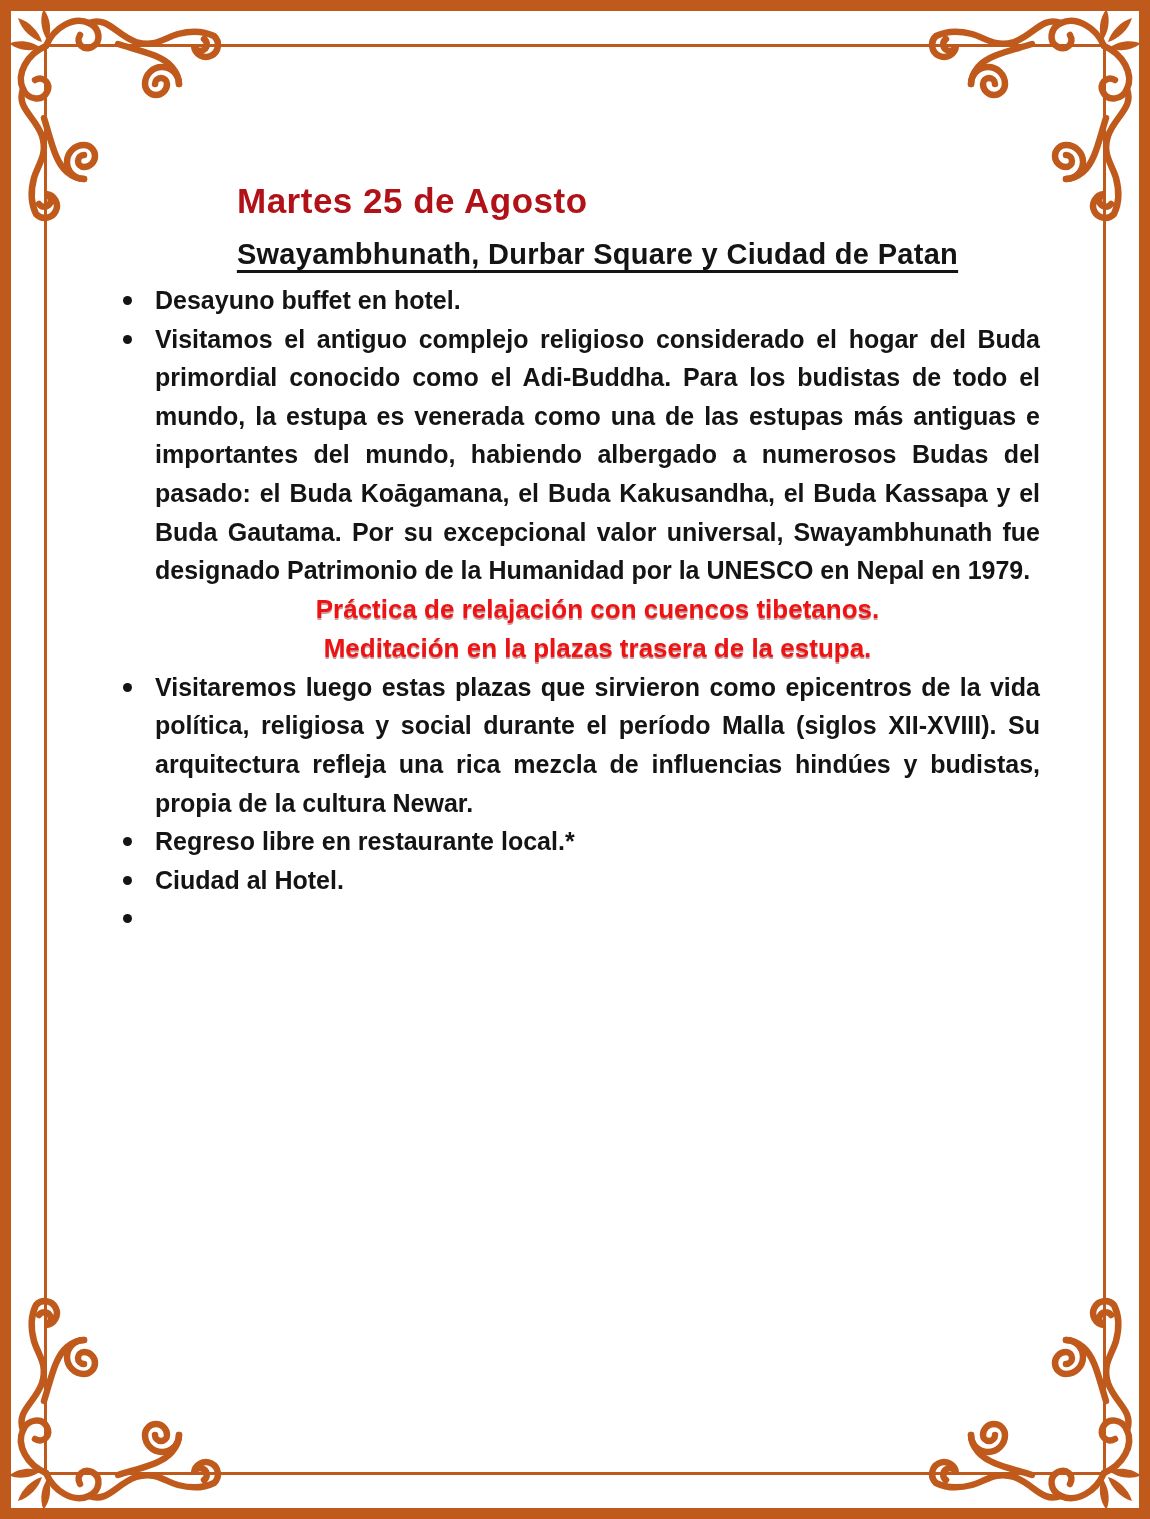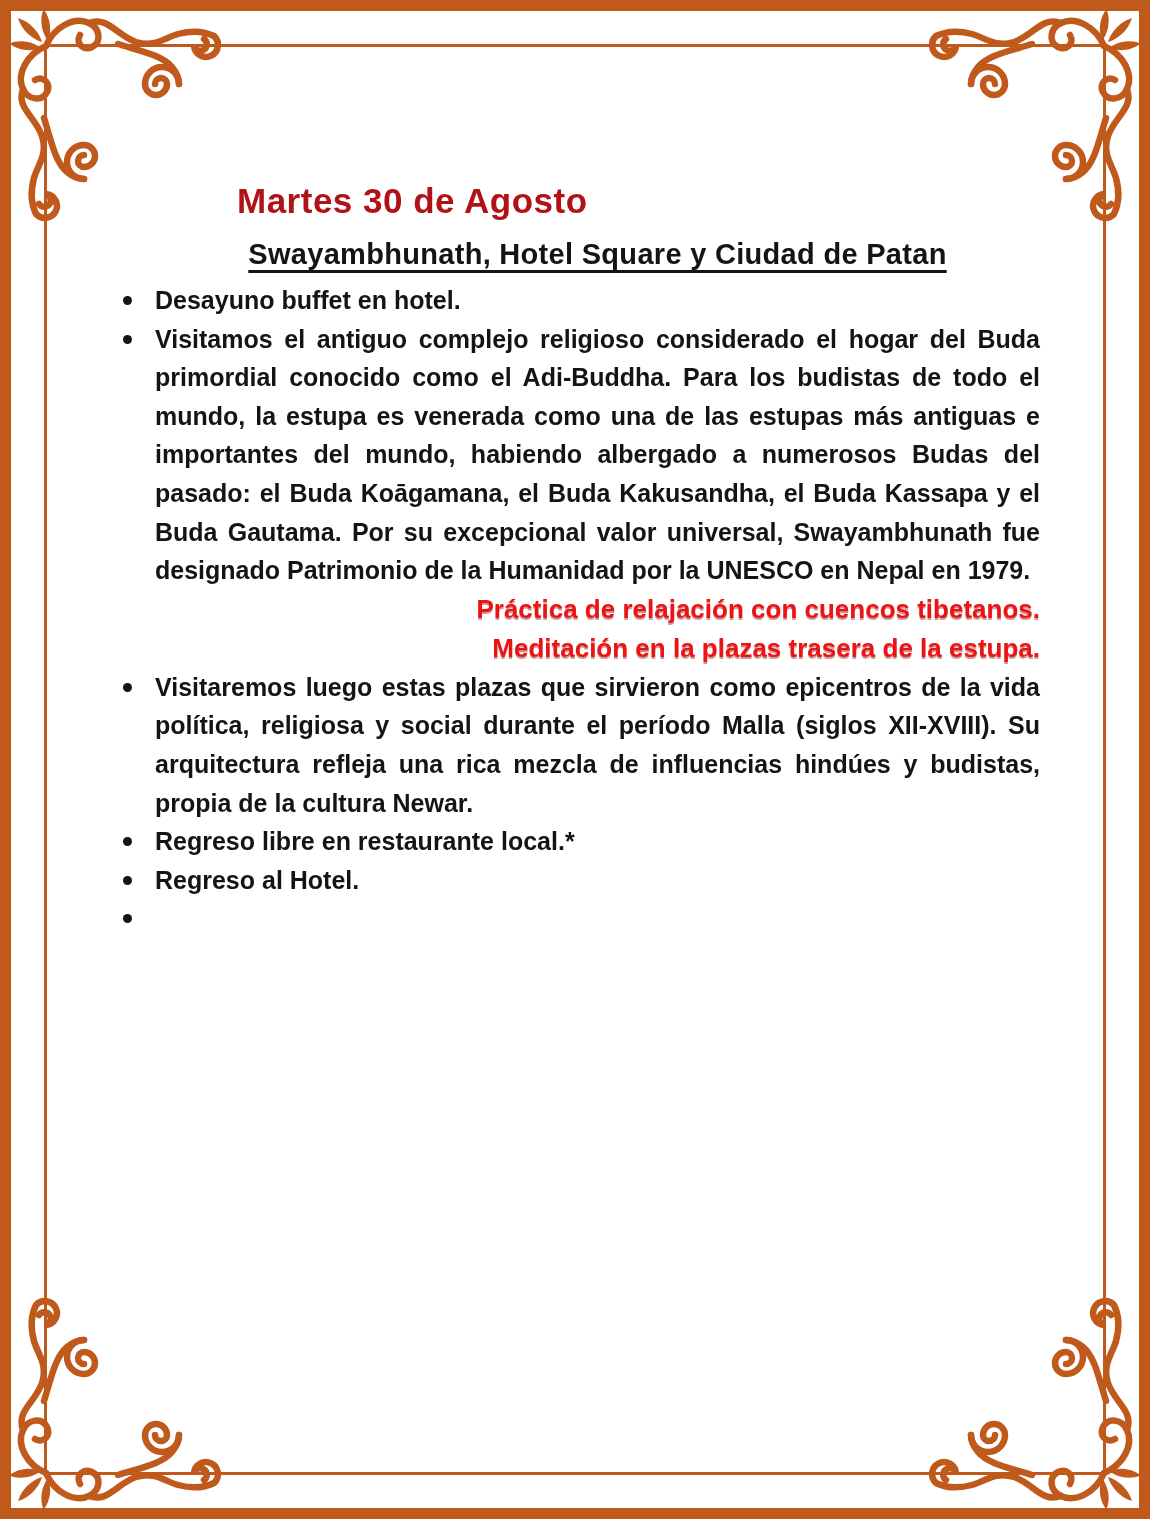--- a/index.html
+++ b/index.html
@@ -62,21 +62,21 @@
   }
   ul.itinerary li{
     position:relative;padding-left:45px;
   }
   ul.itinerary li.bullet{text-align:justify;}
   ul.itinerary li .dot{
     position:absolute;left:13px;top:15px;width:9px;height:9px;
     border-radius:50%;background:var(--text-color);
   }
   ul.itinerary li.highlight{
-    text-align:right;color:var(--highlight-red);font-size:26px;
+    text-align:center;color:var(--highlight-red);font-size:26px;
     line-height:39px;
     text-shadow:0 2px 0 rgba(125,2,2,0.4);
   }
 </style>
 </head>
 <body>
 
 <div class="page">
 
   <div class="outer-band"></div>
@@ -161,27 +161,27 @@
     </g>
     <g>
       <path class="leaf" transform="translate(48,41) rotate(-8)" d="M0,0 C5,-9 6,-22 0,-32 C-6,-22 -5,-9 0,0 Z"></path>
       <path class="leaf" transform="translate(42,42) rotate(-45)" d="M0,0 C5,-9 6,-23 0,-34 C-6,-23 -5,-9 0,0 Z"></path>
       <path class="leaf" transform="translate(41,48) rotate(-82)" d="M0,0 C5,-9 6,-22 0,-32 C-6,-22 -5,-9 0,0 Z"></path>
     </g>
   </svg>
     </div>
 
   <div class="content">
-    <h1 class="title">Martes 30 de Agosto</h1>
-    <h2 class="subtitle">Swayambhunath, Hotel Square y Ciudad de Patan</h2>
+    <h1 class="title">Martes 25 de Agosto</h1>
+    <h2 class="subtitle">Swayambhunath, Durbar Square y Ciudad de Patan</h2>
     <ul class="itinerary" id="itinerary-list">
         <li class="bullet"><span class="dot"></span><span>Desayuno buffet en hotel.</span></li>
         <li class="bullet"><span class="dot"></span><span>Visitamos el antiguo complejo religioso considerado el hogar del Buda primordial conocido como el Adi-Buddha. Para los budistas de todo el mundo, la estupa es venerada como una de las estupas más antiguas e importantes del mundo, habiendo albergado a numerosos Budas del pasado: el Buda Koāgamana, el Buda Kakusandha, el Buda Kassapa y el Buda Gautama. Por su excepcional valor universal, Swayambhunath fue designado Patrimonio de la Humanidad por la UNESCO en Nepal en 1979.</span></li>
         <li class="highlight"><span>Práctica de relajación con cuencos tibetanos.</span></li>
         <li class="highlight"><span>Meditación en la plazas trasera de la estupa.</span></li>
         <li class="bullet"><span class="dot"></span><span>Visitaremos luego estas plazas que sirvieron como epicentros de la vida política, religiosa y social durante el período Malla (siglos XII-XVIII). Su arquitectura refleja una rica mezcla de influencias hindúes y budistas, propia de la cultura Newar.</span></li>
         <li class="bullet"><span class="dot"></span><span>Regreso libre en restaurante local.*</span></li>
-        <li class="bullet"><span class="dot"></span><span>Regreso al Hotel.</span></li>
+        <li class="bullet"><span class="dot"></span><span>Ciudad al Hotel.</span></li>
         <li class="bullet"><span class="dot"></span></li>
       </ul>
   </div>
 
 </div>
 
 </body></html>

